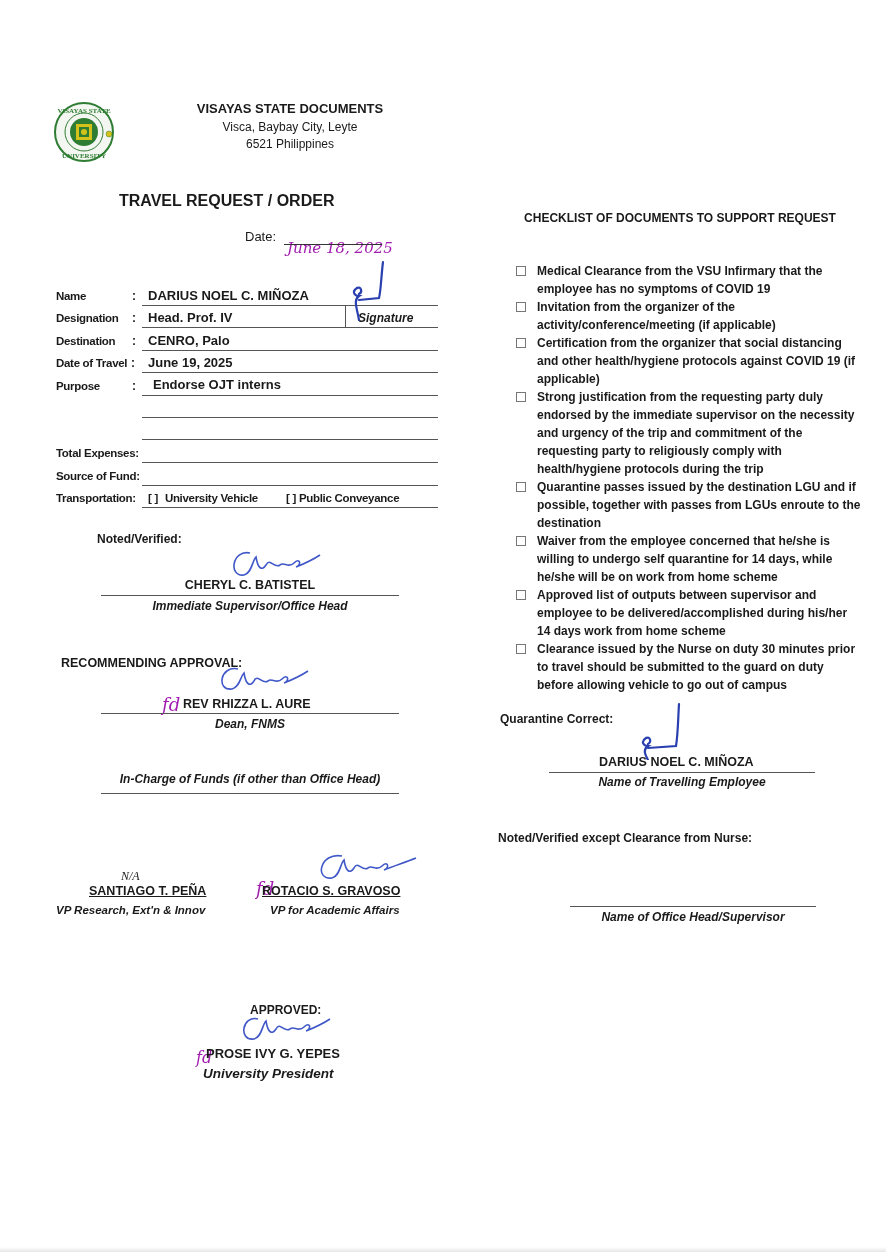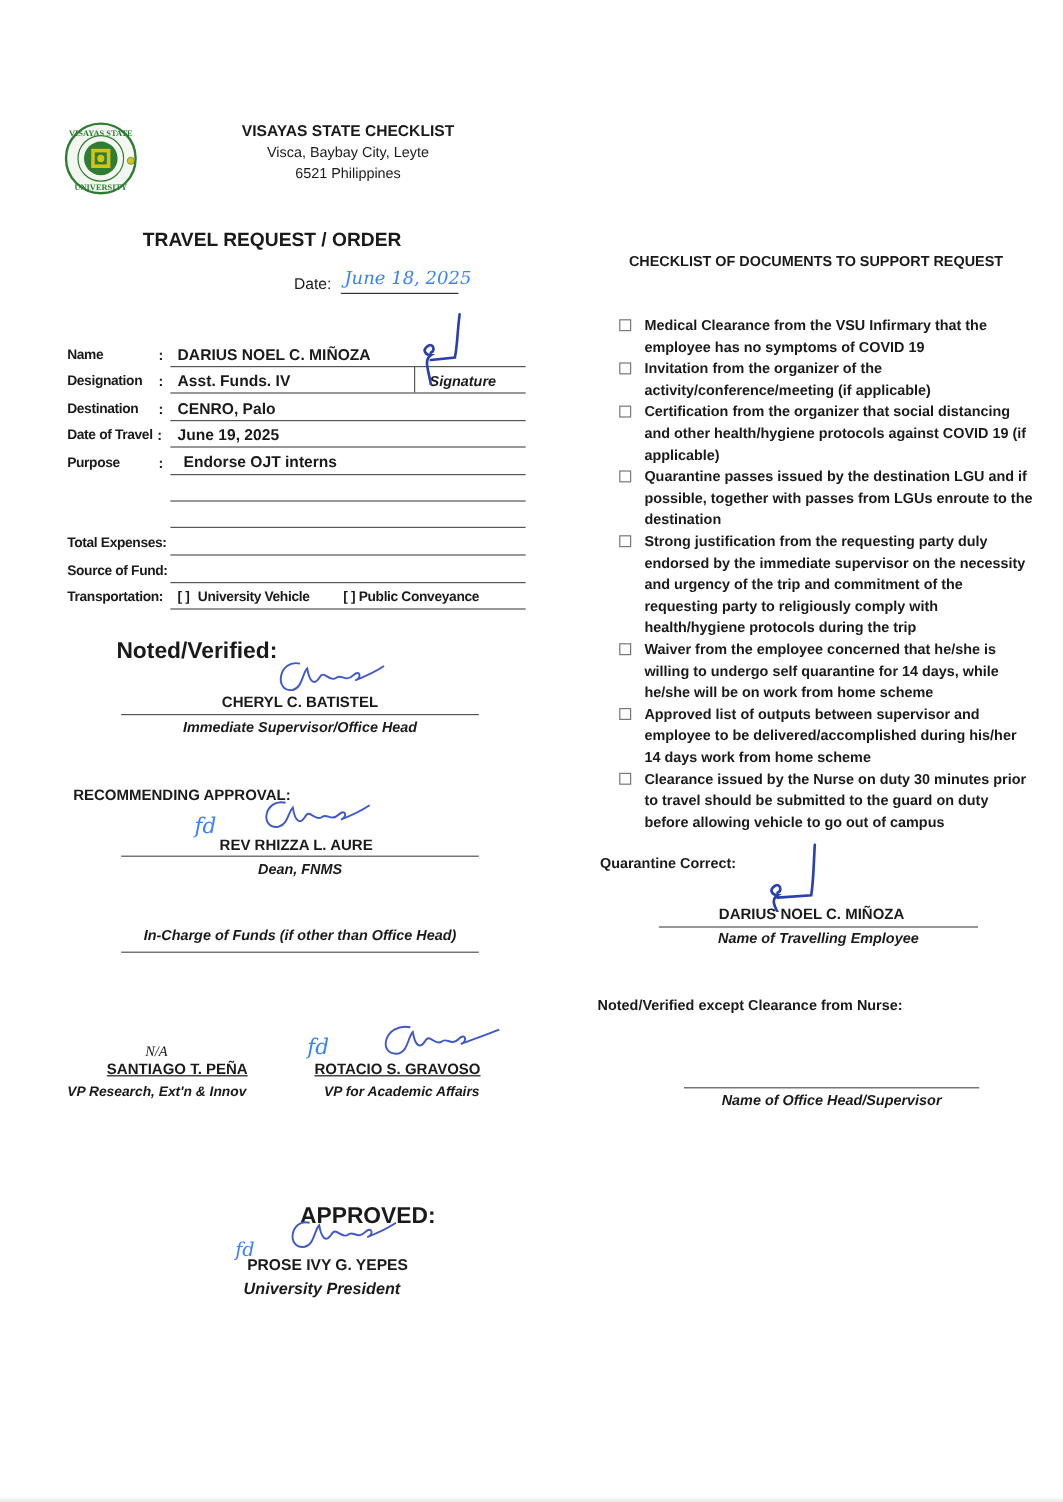--- a/index.html
+++ b/index.html
@@ -8,38 +8,38 @@
     background: #ffffff;
     font-family: "Liberation Sans", "DejaVu Sans", sans-serif;
     color: #1a1a1a;
   }
   .abs { position: absolute; }
   .b { font-weight: bold; }
   .i { font-style: italic; }
   .c { text-align: center; }
   .line { position: absolute; height: 0; border-top: 1px solid #555; }
   .sig { position: absolute; pointer-events: none; }
-  .hand { font-family: "DejaVu Serif", serif; font-style: italic; color: #3b82f6; }
+  .hand { font-family: "DejaVu Serif", serif; font-style: italic; color: #a21caf; margin-top: 16px; }
 
   
   .logo { left: 49px; top: 101px; width: 70px; height: 62px; }
 
   
   .uni { left: 160px; top: 101px; width: 260px; font-size: 13px; font-weight: bold; text-align: center; }
   .addr { left: 160px; top: 119px; width: 260px; font-size: 12px; text-align: center; line-height: 17px; }
   .title { left: 119px; top: 192px; font-size: 16px; font-weight: bold; }
   .date-label { left: 245px; top: 229px; font-size: 13px; }
   .date-val { left: 287px; top: 223px; font-size: 15px; }
 
   
   .flabel { position: absolute; left: 56px; font-size: 11.5px; font-weight: bold; letter-spacing: -0.3px; }
   .fcolon { position: absolute; left: 132px; font-size: 12px; font-weight: bold; }
   .fval { position: absolute; left: 148px; font-size: 13px; font-weight: bold; }
 
-  .sec { font-size: 19px; font-weight: bold; padding-left: 40px; }
+  .sec { font-size: 12px; font-weight: bold; padding-left: 40px; }
   .sname { font-size: 12.5px; font-weight: bold; }
   .srole { font-size: 12px; font-weight: bold; font-style: italic; }
 
   
   .ck-title { left: 510px; top: 210px; width: 340px; text-align: center; font-size: 12px; font-weight: bold; line-height: 17px; }
   .ck-list { left: 516px; top: 262px; width: 345px; margin: 0; padding: 0; list-style: none; }
   .ck-list li { position: relative; padding-left: 21px; font-size: 12px; font-weight: bold; line-height: 18px; }
   .ck-box { position: absolute; left: 0; top: 4px; width: 8px; height: 8px; border: 1px solid #777; background: #fff; }
 </style>
 </head>
@@ -52,21 +52,21 @@
     <circle cx="35" cy="31" r="14" fill="#2e7d32"></circle>
     <rect x="27" y="23" width="16" height="16" fill="#d4c21a"></rect>
     <rect x="30" y="26" width="10" height="10" fill="#2e7d32"></rect>
     <circle cx="35" cy="31" r="3" fill="#d4c21a"></circle>
     <circle cx="60" cy="33" r="3" fill="#d4c21a" stroke="#2e7d32" stroke-width="0.5"></circle>
     <text x="35" y="12" font-size="7" text-anchor="middle" fill="#2e7d32" font-family="Liberation Serif, serif" font-weight="bold">VISAYAS STATE</text>
     <text x="35" y="57" font-size="7" text-anchor="middle" fill="#2e7d32" font-family="Liberation Serif, serif" font-weight="bold">UNIVERSITY</text>
   </svg>
 </div>
 
-<div class="abs uni">VISAYAS STATE CHECKLIST</div>
+<div class="abs uni">VISAYAS STATE DOCUMENTS</div>
 <div class="abs addr">
   <div>Visca, Baybay City, Leyte</div>
   <div>6521   Philippines</div>
 </div>
 
 <div class="abs title">TRAVEL REQUEST / ORDER</div>
 
 <div class="abs date-label">Date:</div>
 <div class="abs hand date-val">June 18, 2025</div>
 <div class="line" style="left:284px; top:244px; width:98px; border-top:1.5px solid #333;"></div>
@@ -77,21 +77,21 @@
 <div class="line" style="left:142px; top:305px; width:296px;"></div>
 
 <div class="abs" style="left:345px; top:305px; height:22px; border-left:1px solid #555;"></div>
 <div class="abs i b" style="left:358px; top:311px; font-size:12px;">Signature</div>
 <svg class="sig" style="left:345px; top:258px;" width="50" height="70" viewBox="0 0 50 70">
   <path d="M38 4 C 36 20, 36 32, 34 40 L 14 42 M 12 30 C 6 34, 10 38, 14 38 C 8 42, 12 50, 14 62 M 12 30 C 16 28, 18 34, 14 36" stroke="#2a3fb0" stroke-width="2.2" fill="none" stroke-linecap="round"></path>
 </svg>
 
 <div class="flabel" style="top:312px;">Designation</div>
 <div class="fcolon" style="top:311px;">:</div>
-<div class="fval" style="top:310px;">Asst. Funds. IV</div>
+<div class="fval" style="top:310px;">Head. Prof. IV</div>
 <div class="line" style="left:142px; top:327px; width:296px;"></div>
 
 <div class="flabel" style="top:335px;">Destination</div>
 <div class="fcolon" style="top:334px;">:</div>
 <div class="fval" style="top:333px;">CENRO, Palo</div>
 <div class="line" style="left:142px; top:350px; width:296px;"></div>
 
 <div class="flabel" style="top:357px;">Date of Travel</div>
 <div class="fcolon" style="top:356px; left:131px;">:</div>
 <div class="fval" style="top:355px;">June 19, 2025</div>
@@ -161,22 +161,22 @@
 <div class="abs srole" style="left:203px; top:1066px; font-size:13.5px;">University President</div>
 
 <div class="abs ck-title">
   <div>CHECKLIST OF DOCUMENTS TO SUPPORT REQUEST</div>
 </div>
 
 <ul class="abs ck-list">
   <li><span class="ck-box"></span><span>Medical Clearance from the VSU Infirmary that the employee has no symptoms of COVID 19</span></li>
   <li><span class="ck-box"></span><span>Invitation from the organizer of the activity/conference/meeting (if applicable)</span></li>
   <li><span class="ck-box"></span><span>Certification from the organizer that social distancing and other health/hygiene protocols against COVID 19 (if applicable)</span></li>
+  <li><span class="ck-box"></span><span>Strong justification from the requesting party duly endorsed by the immediate supervisor on the necessity and urgency of the trip and commitment of the requesting party to religiously comply with health/hygiene protocols during the trip</span></li>
   <li><span class="ck-box"></span><span>Quarantine passes issued by the destination LGU and if possible, together with passes from LGUs enroute to the destination</span></li>
-  <li><span class="ck-box"></span><span>Strong justification from the requesting party duly endorsed by the immediate supervisor on the necessity and urgency of the trip and commitment of the requesting party to religiously comply with health/hygiene protocols during the trip</span></li>
   <li><span class="ck-box"></span><span>Waiver from the employee concerned that he/she is willing to undergo self quarantine for 14 days, while he/she will be on work from home scheme</span></li>
   <li><span class="ck-box"></span><span>Approved list of outputs between supervisor and employee to be delivered/accomplished during his/her 14 days work from home scheme</span></li>
   <li><span class="ck-box"></span><span>Clearance issued by the Nurse on duty 30 minutes prior to travel should be submitted to the guard on duty before allowing vehicle to go out of campus</span></li>
 </ul>
 
 <div class="abs b" style="left:500px; top:712px; font-size:12px;">Quarantine Correct:</div>
 <svg class="sig" style="left:632px; top:700px;" width="60" height="60" viewBox="0 0 60 60">
   <path d="M47 4 C 46 20, 46 34, 44 46 L 16 48 M 14 38 C 8 42, 12 46, 16 46 C 10 50, 14 56, 16 60 M 14 38 C 18 36, 20 42, 16 44" stroke="#2a3fb0" stroke-width="2.2" fill="none" stroke-linecap="round"></path>
 </svg>
 <div class="abs sname" style="left:599px; top:755px;">DARIUS NOEL C. MIÑOZA</div>

